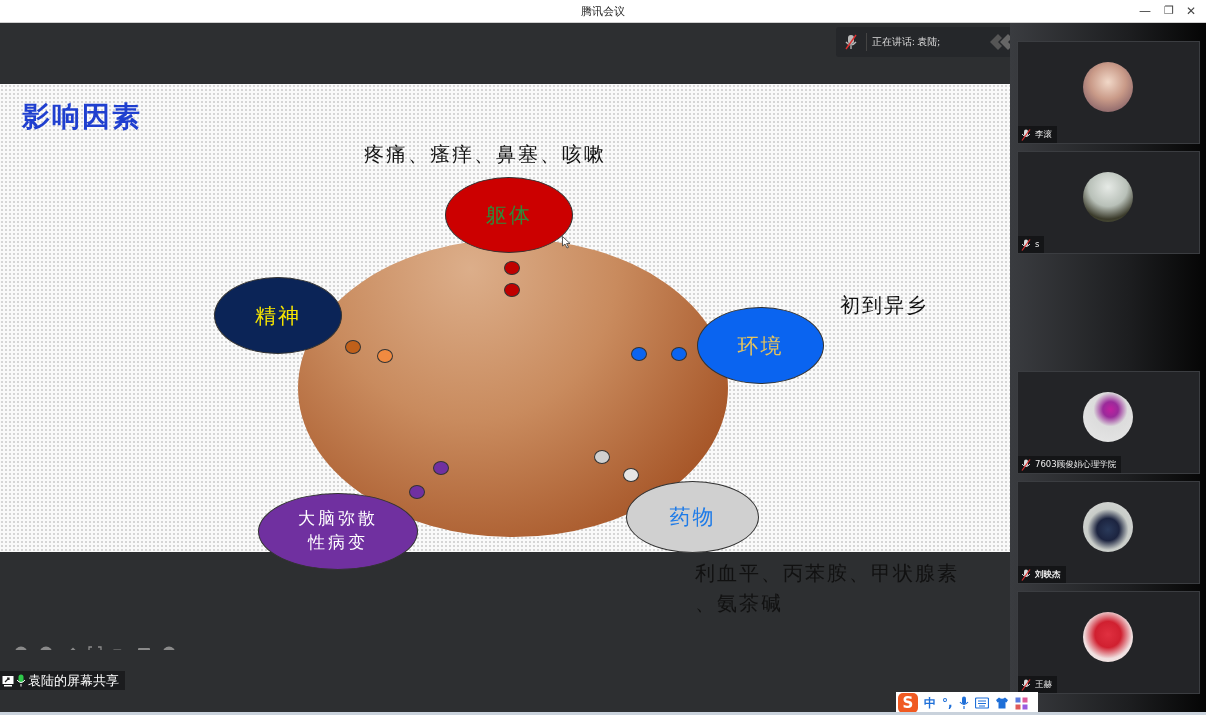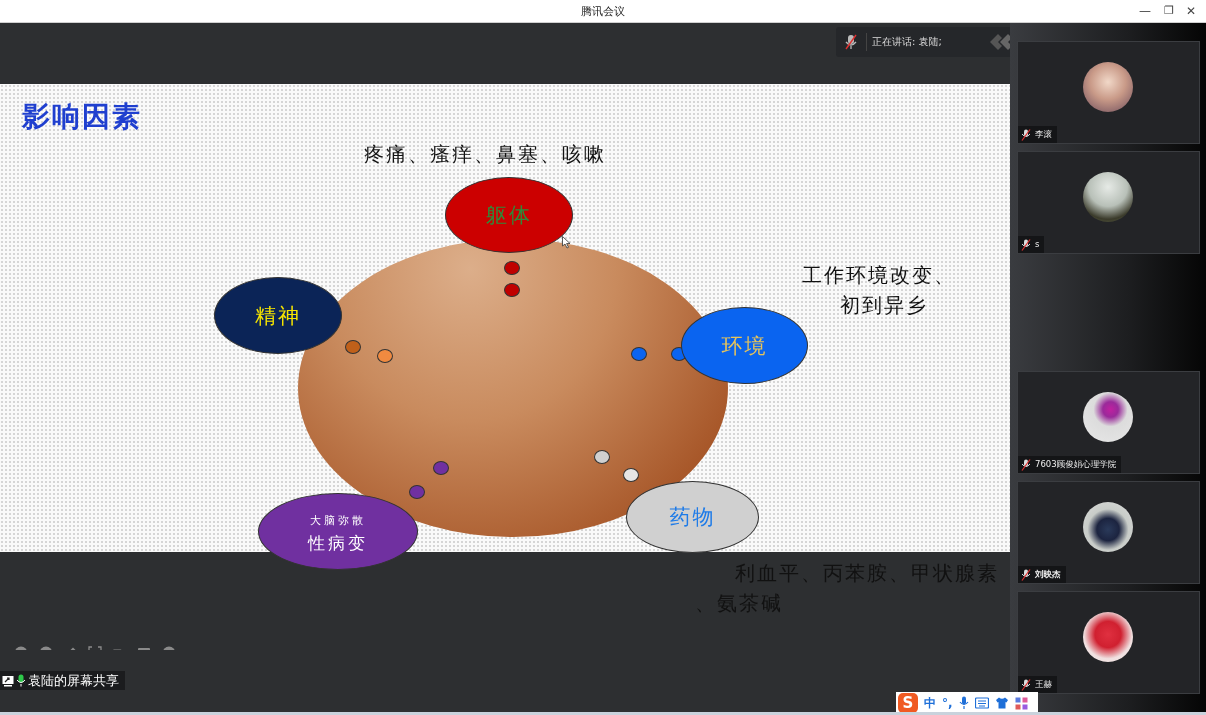--- a/index.html
+++ b/index.html
@@ -1,21 +1,21 @@
 <!DOCTYPE html>
 <html><head>
 <meta charset="utf-8">
 <style>
 *{box-sizing:border-box;margin:0;padding:0;}
 html,body{width:1206px;height:715px;overflow:hidden;background:#fff;font-family:"DejaVu Sans","Liberation Sans",sans-serif;}
 #titlebar{position:absolute;left:0;top:0;width:1206px;height:23px;background:#fff;border-bottom:1px solid #d0d0d0;}
 #titlebar .title{position:absolute;left:0;right:0;top:4px;text-align:center;font-size:11px;color:#222;}
 #titlebar .winbtn{position:absolute;top:2px;width:22px;height:18px;font-size:12px;color:#444;text-align:center;line-height:18px;cursor:pointer;}
 #main{position:absolute;left:0;top:23px;width:1010px;height:692px;background:#2d2f31;}
-#topband{position:absolute;left:0;top:0;width:1098px;height:61px;background:#2d2f31;}
+#topband{position:absolute;left:0;top:0;width:1098px;height:61px;background:#2d2f31;font-family:Liberation Serif, serif;}
 #speaking{position:absolute;left:836px;top:4px;width:196px;height:30px;background:#25272a;border-radius:3px;}
 #speaking .mic{position:absolute;left:8px;top:7px;width:14px;height:16px;}
 #speaking .sep{position:absolute;left:30px;top:6px;width:1px;height:18px;background:#444;}
 #speaking .txt{position:absolute;left:36px;top:8px;font-size:10px;color:#ddd;}
 #speaking .ctrl{position:absolute;left:150px;top:5px;width:44px;height:20px;}
 #slide{position:absolute;left:0;top:61px;width:1010px;height:468px;
  background-color:#fafafa;
  background-image:radial-gradient(circle,#d6d6d6 1px,transparent 1.2px);
  background-size:4px 4px;}
 #bottomband{position:absolute;left:0;top:627px;width:1010px;height:65px;background:#2d2f31;}
@@ -30,21 +30,21 @@
 #ime span{font-size:12px;color:#1e6fd8;font-weight:bold;}
 #statusstrip{position:absolute;left:0;top:712px;width:1206px;height:3px;background:#c9d2dc;}
 
 .sl-title{position:absolute;left:22px;top:14px;font-family:"DejaVu Serif","Liberation Serif",serif;font-size:28px;font-weight:bold;color:#1f3fcf;letter-spacing:2px;}
 .sl-text{position:absolute;font-family:"DejaVu Serif","Liberation Serif",serif;font-size:20px;color:#111;letter-spacing:2px;line-height:30px;}
 .bigring{position:absolute;left:298px;top:155px;width:430px;height:298px;border-radius:50%;
  background:radial-gradient(ellipse at 40% 10%,#dcae8a 0%,#c98b5e 40%,#a8582a 80%,#8a4220 100%);}
 .core{position:absolute;left:413px;top:225px;width:198px;height:150px;border-radius:50%;
  background:radial-gradient(ellipse at 50% 5%,#ffd400 0%,#ffa000 35%,#ff5000 65%,#e00000 85%,#8f0000 100%);}
 .core .lbl{position:absolute;left:0;right:0;top:47px;text-align:center;font-family:"DejaVu Serif","Liberation Serif",serif;font-size:36px;color:#fff;letter-spacing:6px;}
-.node{position:absolute;border-radius:50%;border:1.2px solid #333;display:flex;align-items:center;justify-content:center;text-align:center;font-family:Liberation Sans, sans-serif;}
+.node{position:absolute;border-radius:50%;border:1.2px solid #333;display:flex;align-items:center;justify-content:center;text-align:center;font-family:Liberation Mono, monospace;}
 .dot{position:absolute;width:16px;height:14px;border-radius:50%;border:1px solid #333;}
 .toolicon{position:absolute;top:562px;width:14px;height:14px;}
 </style>
 </head>
 <body>
 
 <div id="titlebar">
   <div class="title">腾讯会议</div>
   <div class="winbtn" style="left:1134px;">—</div>
   <div class="winbtn" style="left:1158px;font-size:11px;">❐</div>
@@ -68,23 +68,22 @@
         <line x1="30" y1="1" x2="30" y2="19" stroke="#3a3c40" stroke-width="1"></line>
         <path d="M34 9 L38 5 L38 8 Q43 8 43 14 Q40 11 38 11 L38 14 Z" fill="#aaa"></path>
       </svg>
     </div>
   </div>
 
   <div id="slide">
     <div class="sl-title">影响因素</div>
 
     <div class="sl-text" style="left:320px;top:55px;margin-left:44px;">疼痛、瘙痒、鼻塞、咳嗽</div>
-    <div class="sl-text" style="left:802px;top:176px;">工作环境改变、</div>
     <div class="sl-text" style="left:840px;top:206px;">初到异乡</div>
-    <div class="sl-text" style="left:735px;top:474px;">利血平、丙苯胺、甲状腺素</div>
+    <div class="sl-text" style="left:695px;top:474px;">利血平、丙苯胺、甲状腺素</div>
     <div class="sl-text" style="left:695px;top:504px;">、氨茶碱</div>
 
     <div class="bigring"></div>
 
     <div class="dot" style="left:504px;top:177px;background:#c00000;"></div>
     <div class="dot" style="left:504px;top:199px;background:#c00000;"></div>
     <div class="dot" style="left:345px;top:256px;background:#c0601a;"></div>
     <div class="dot" style="left:377px;top:265px;background:#f08a40;"></div>
     <div class="dot" style="left:631px;top:263px;background:#0a64f0;"></div>
     <div class="dot" style="left:671px;top:263px;background:#0a64f0;"></div>
@@ -92,25 +91,25 @@
     <div class="dot" style="left:623px;top:384px;background:#e6e6e6;"></div>
     <div class="dot" style="left:433px;top:377px;background:#7030a0;"></div>
     <div class="dot" style="left:409px;top:401px;background:#7030a0;"></div>
 
     <div class="node" style="left:445px;top:93px;width:128px;height:76px;background:#cc0000;">
       <span style="font-size:21px;color:#2e8b3a;letter-spacing:2px;">躯体</span>
     </div>
     <div class="node" style="left:214px;top:193px;width:128px;height:77px;background:#0b2457;">
       <span style="font-size:21px;color:#f5e400;letter-spacing:2px;">精神</span>
     </div>
-    <div class="node" style="left:681px;top:223px;width:127px;height:77px;background:#0a64f0;">
+    <div class="node" style="left:697px;top:223px;width:127px;height:77px;background:#0a64f0;">
       <span style="font-size:21px;color:#e8c45a;letter-spacing:2px;">环境</span>
     </div>
     <div class="node" style="left:258px;top:409px;width:160px;height:77px;background:#7030a0;flex-direction:column;">
-      <span style="font-size:11px;color:#fff;letter-spacing:3px;line-height:24px;">大脑弥散</span>
+      <span style="font-size:17px;color:#fff;letter-spacing:3px;line-height:24px;">大脑弥散</span>
       <span style="font-size:17px;color:#fff;letter-spacing:3px;line-height:24px;">性病变</span>
     </div>
     <div class="node" style="left:626px;top:397px;width:133px;height:72px;background:#d0d0d0;">
       <span style="font-size:21px;color:#1e7be8;letter-spacing:2px;">药物</span>
     </div>
 
     <svg style="position:absolute;left:562px;top:152px;width:9px;height:13px;" viewBox="0 0 9 13">
       <path d="M0.5 0.5 L0.5 10 L3 8 L5 12 L6.5 11.3 L4.6 7.5 L8 7.5 Z" fill="#fff" stroke="#333" stroke-width="0.8"></path>
     </svg>
 

